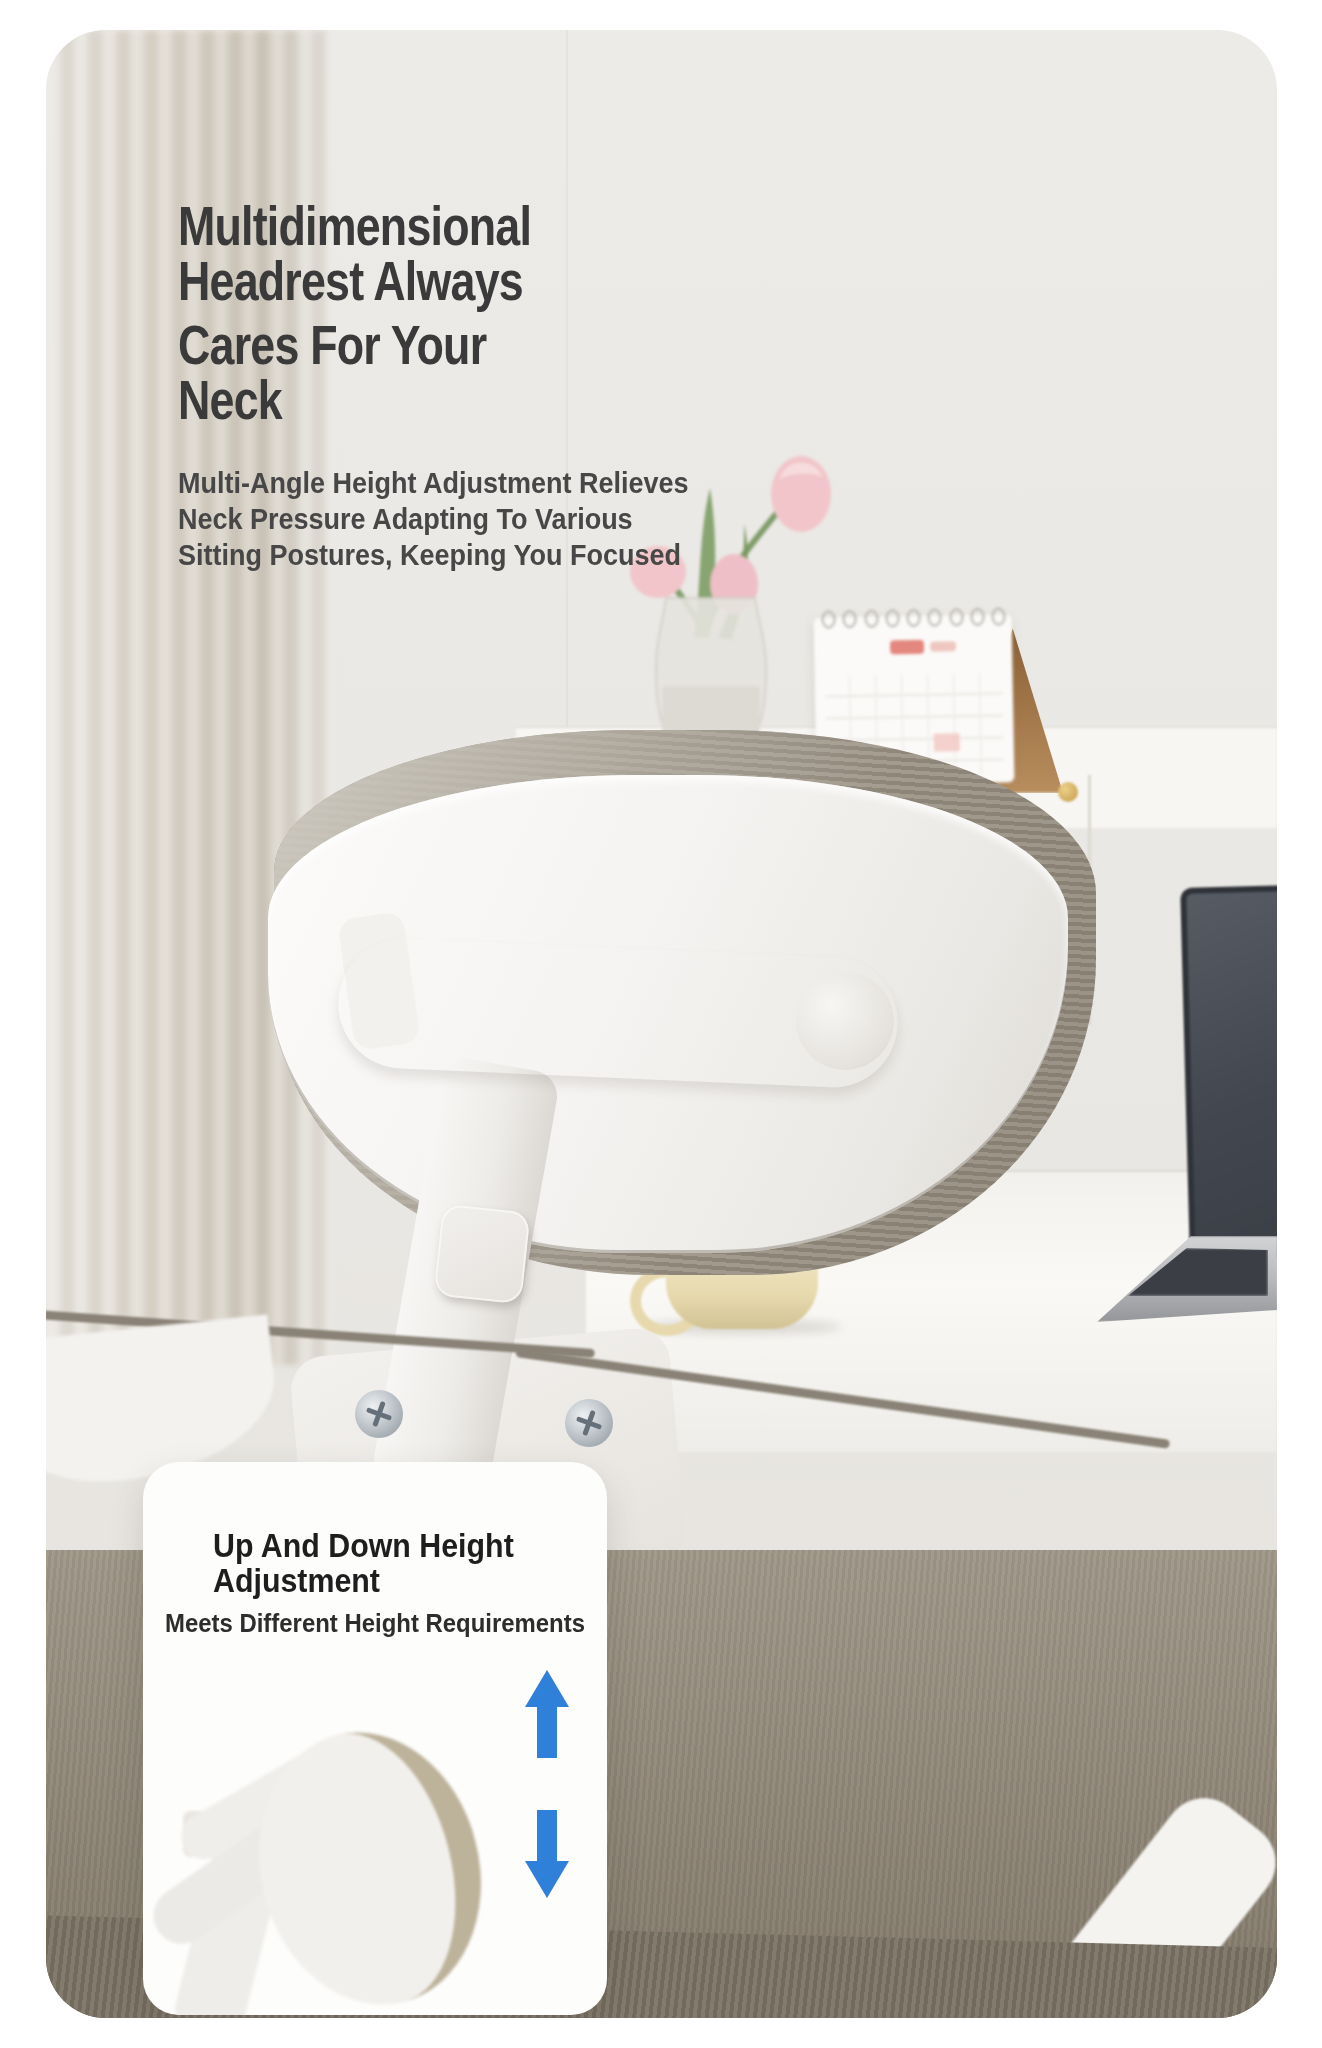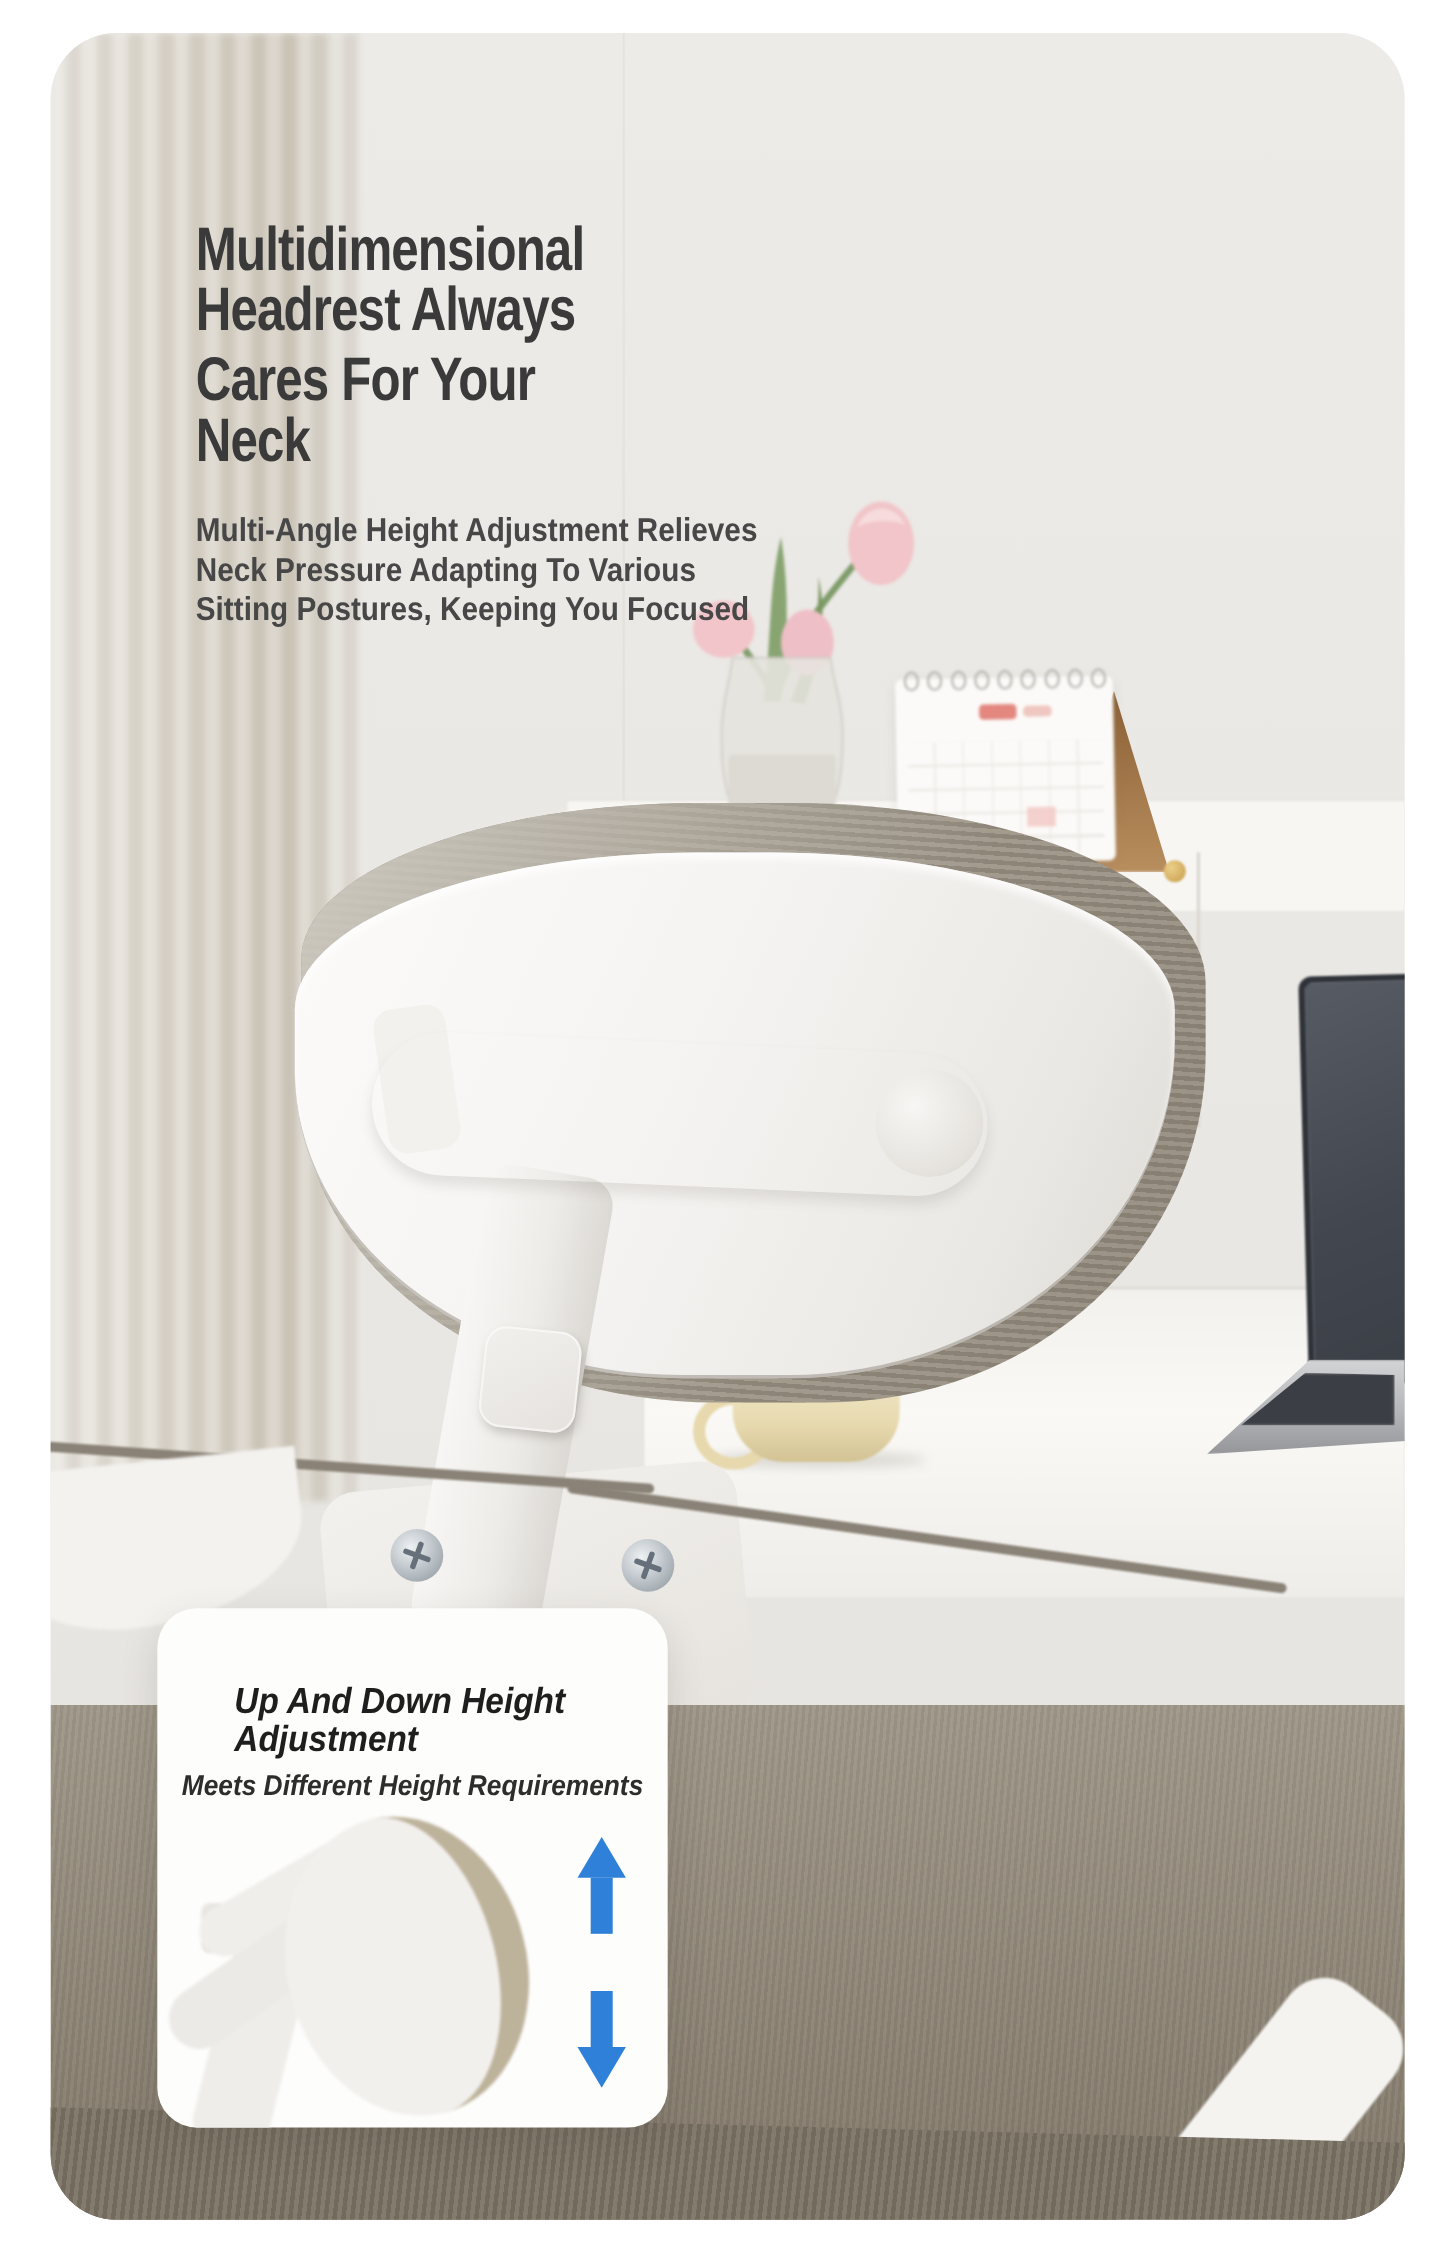--- a/index.html
+++ b/index.html
@@ -90,21 +90,21 @@
   .frame-right{left:1040px;top:1755px;width:120px;height:320px;z-index:12;transform:rotate(38deg);
     background:#f4f3f0;border-radius:40px;filter:blur(1px);}
   
   .hero{left:132px;top:168px;z-index:15;color:var(--ink);}
   .hero .t{font-weight:700;font-size:56px;line-height:55px;letter-spacing:-1px;transform:scaleX(.8);transform-origin:left top;white-space:nowrap;}
   .hero .gap{margin-top:9px;}
   .hero .sub{margin-top:38px;font-weight:700;font-size:30px;line-height:36px;color:var(--ink2);
     transform:scaleX(.9);transform-origin:left top;white-space:nowrap;}
   
   .card{background:#fdfdfc;border-radius:36px;z-index:20;overflow:hidden;box-shadow:0 14px 34px rgba(80,74,62,.18);}
-  .card1{left:97px;top:1432px;width:464px;height:472px;font-style:italic;}
+  .card1{left:97px;top:1432px;width:464px;height:553px;}
   .card2{left:619px;top:1428px;width:478px;height:557px;}
   .card-title{font-weight:700;font-size:33px;line-height:35px;color:var(--card-ink);transform:scaleX(.92);white-space:nowrap;}
   .card1 .card-title{position:absolute;left:70px;top:66px;transform-origin:left top;}
   .card2 .card-title{position:absolute;left:0;right:0;top:92px;text-align:center;transform-origin:center top;}
   .card-sub{font-weight:700;font-size:26px;line-height:30px;color:#2d2d2d;transform:scaleX(.92);white-space:nowrap;}
   .card1 .card-sub{position:absolute;left:0;right:0;top:146px;text-align:center;transform-origin:center top;}
   .card2 .card-sub{position:absolute;left:0;right:0;top:138px;text-align:center;transform-origin:center top;}
   
   .closeup{position:absolute;left:0;bottom:0;width:100%;height:300px;filter:blur(1.5px);}
   .cu-crescent{position:absolute;border-radius:50%;background:#f2f0ed;}

